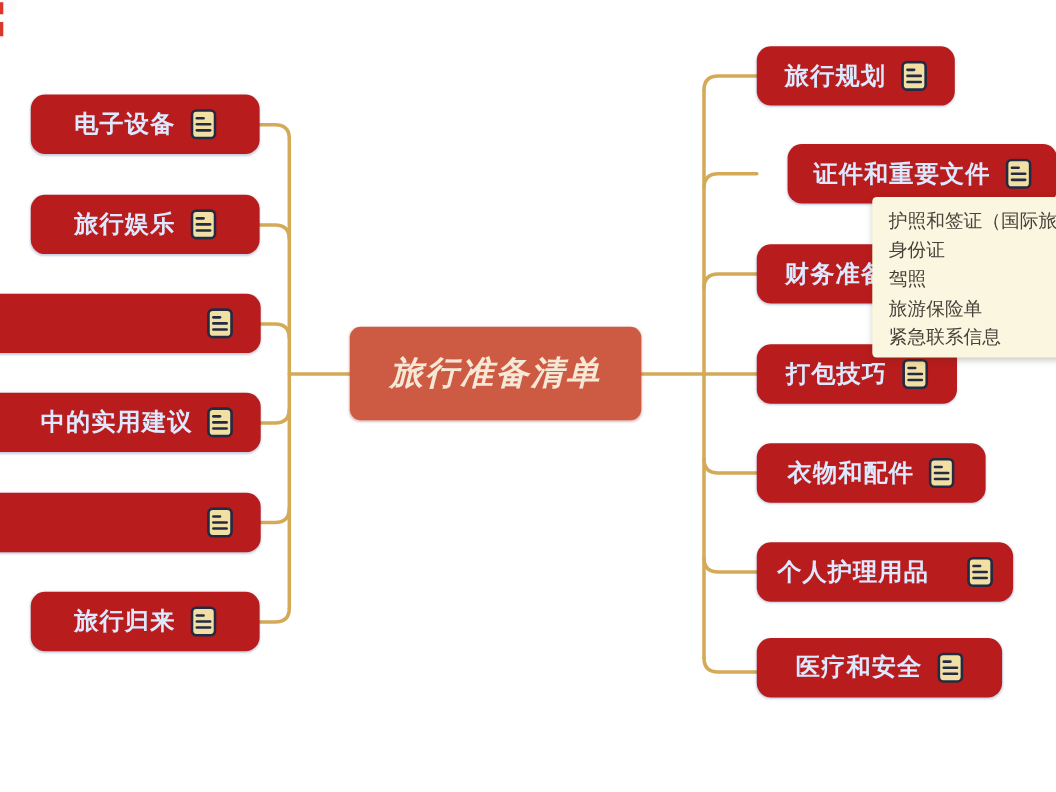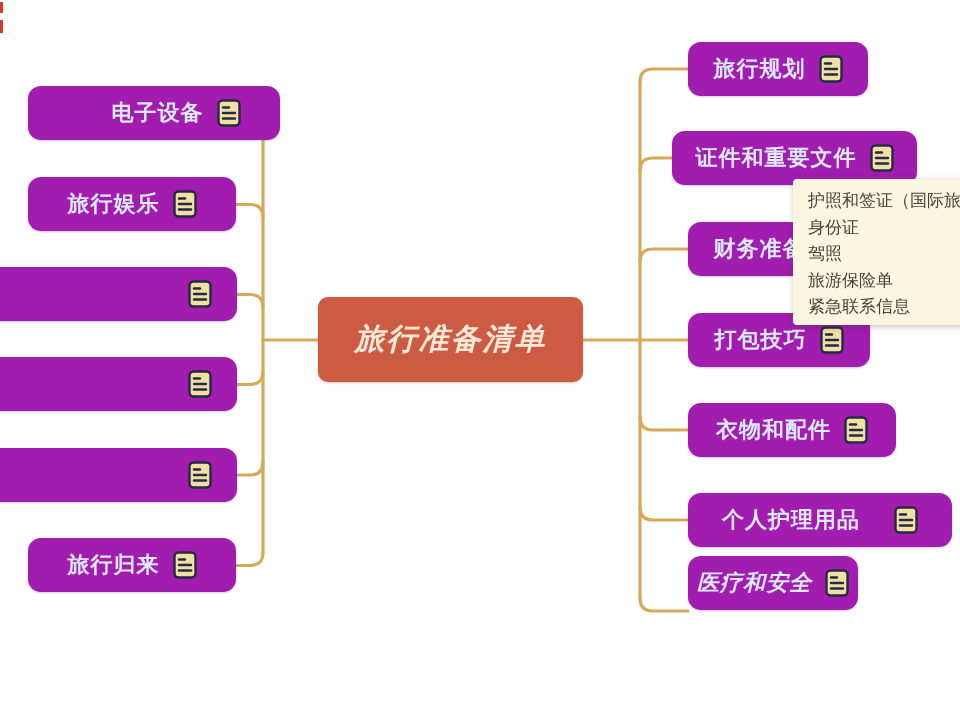--- a/index.html
+++ b/index.html
@@ -5,21 +5,21 @@
   html,body{margin:0;padding:0;}
   body{
     width:960px;height:720px;overflow:hidden;position:relative;
     background:#ffffff;
     font-family:"Liberation Sans","DejaVu Sans",sans-serif;
   }
   #stage{position:absolute;inset:0;width:960px;height:720px;}
   #edges{position:absolute;left:0;top:0;z-index:1;}
   .node{
     position:absolute;z-index:2;height:54px;
-    background:#a21caf;border-radius:13px;
+    background:#b91c1c;border-radius:13px;
     display:flex;align-items:center;justify-content:center;gap:13px;
     box-shadow:0 1px 2px rgba(30,60,130,0.25);
   }
   .node .nlabel{
     color:#dce9ff;font-size:22px;font-weight:bold;letter-spacing:1px;white-space:nowrap;
   }
   .node.cut{justify-content:flex-end;padding-right:25px;}
   .note-icon{display:flex;align-items:center;}
   .root-node{
     position:absolute;z-index:2;left:318px;top:297px;width:265px;height:85px;
@@ -70,21 +70,21 @@
       <path d="M688,611 H653 Q640,611 640,598"></path>
       <path d="M640,82 V598"></path>
       <path d="M583,340 H640"></path>
     </g>
   </svg>
 
   <div class="root-node">
     <span class="rlabel">旅行准备清单</span>
   </div>
 
-  <div class="node" style="left:28px;top:86px;width:208px;padding-left:44px;">
+  <div class="node" style="left:28px;top:86px;width:208px;">
     <span class="nlabel">电子设备</span>
     <span class="note-icon">
       <svg width="24" height="28" viewBox="0 0 24 28">
           <rect x="1.5" y="1.5" width="21" height="25" rx="4" fill="#f2dfa4" stroke="#232b42" stroke-width="2.4"></rect>
           <g stroke="#232b42" stroke-width="2.4" stroke-linecap="round">
             <line x1="6" y1="8.5" x2="12" y2="8.5"></line>
             <line x1="6" y1="14" x2="18" y2="14"></line>
             <line x1="6" y1="19.5" x2="18" y2="19.5"></line>
           </g>
         </svg>
@@ -112,20 +112,21 @@
           <g stroke="#232b42" stroke-width="2.4" stroke-linecap="round">
             <line x1="6" y1="8.5" x2="12" y2="8.5"></line>
             <line x1="6" y1="14" x2="18" y2="14"></line>
             <line x1="6" y1="19.5" x2="18" y2="19.5"></line>
           </g>
         </svg>
     </span>
   </div>
 
   <div class="node cut" style="left:-40px;top:357px;width:252px;">
+    <span class="nlabel">中的实用建议</span>
     <span class="note-icon">
       <svg width="24" height="28" viewBox="0 0 24 28">
           <rect x="1.5" y="1.5" width="21" height="25" rx="4" fill="#f2dfa4" stroke="#232b42" stroke-width="2.4"></rect>
           <g stroke="#232b42" stroke-width="2.4" stroke-linecap="round">
             <line x1="6" y1="8.5" x2="12" y2="8.5"></line>
             <line x1="6" y1="14" x2="18" y2="14"></line>
             <line x1="6" y1="19.5" x2="18" y2="19.5"></line>
           </g>
         </svg>
     </span>
@@ -165,21 +166,21 @@
           <rect x="1.5" y="1.5" width="21" height="25" rx="4" fill="#f2dfa4" stroke="#232b42" stroke-width="2.4"></rect>
           <g stroke="#232b42" stroke-width="2.4" stroke-linecap="round">
             <line x1="6" y1="8.5" x2="12" y2="8.5"></line>
             <line x1="6" y1="14" x2="18" y2="14"></line>
             <line x1="6" y1="19.5" x2="18" y2="19.5"></line>
           </g>
         </svg>
     </span>
   </div>
 
-  <div class="node" style="left:672px;top:131px;width:245px;">
+  <div class="node" style="left:716px;top:131px;width:245px;">
     <span class="nlabel">证件和重要文件</span>
     <span class="note-icon">
       <svg width="24" height="28" viewBox="0 0 24 28">
           <rect x="1.5" y="1.5" width="21" height="25" rx="4" fill="#f2dfa4" stroke="#232b42" stroke-width="2.4"></rect>
           <g stroke="#232b42" stroke-width="2.4" stroke-linecap="round">
             <line x1="6" y1="8.5" x2="12" y2="8.5"></line>
             <line x1="6" y1="14" x2="18" y2="14"></line>
             <line x1="6" y1="19.5" x2="18" y2="19.5"></line>
           </g>
         </svg>
@@ -221,35 +222,35 @@
           <rect x="1.5" y="1.5" width="21" height="25" rx="4" fill="#f2dfa4" stroke="#232b42" stroke-width="2.4"></rect>
           <g stroke="#232b42" stroke-width="2.4" stroke-linecap="round">
             <line x1="6" y1="8.5" x2="12" y2="8.5"></line>
             <line x1="6" y1="14" x2="18" y2="14"></line>
             <line x1="6" y1="19.5" x2="18" y2="19.5"></line>
           </g>
         </svg>
     </span>
   </div>
 
-  <div class="node" style="left:688px;top:493px;width:264px;gap:34px;">
+  <div class="node" style="left:688px;top:493px;width:233px;gap:34px;">
     <span class="nlabel">个人护理用品</span>
     <span class="note-icon">
       <svg width="24" height="28" viewBox="0 0 24 28">
           <rect x="1.5" y="1.5" width="21" height="25" rx="4" fill="#f2dfa4" stroke="#232b42" stroke-width="2.4"></rect>
           <g stroke="#232b42" stroke-width="2.4" stroke-linecap="round">
             <line x1="6" y1="8.5" x2="12" y2="8.5"></line>
             <line x1="6" y1="14" x2="18" y2="14"></line>
             <line x1="6" y1="19.5" x2="18" y2="19.5"></line>
           </g>
         </svg>
     </span>
   </div>
 
-  <div class="node" style="left:688px;top:556px;width:170px;font-style:italic;">
+  <div class="node" style="left:688px;top:580px;width:223px;">
     <span class="nlabel">医疗和安全</span>
     <span class="note-icon">
       <svg width="24" height="28" viewBox="0 0 24 28">
           <rect x="1.5" y="1.5" width="21" height="25" rx="4" fill="#f2dfa4" stroke="#232b42" stroke-width="2.4"></rect>
           <g stroke="#232b42" stroke-width="2.4" stroke-linecap="round">
             <line x1="6" y1="8.5" x2="12" y2="8.5"></line>
             <line x1="6" y1="14" x2="18" y2="14"></line>
             <line x1="6" y1="19.5" x2="18" y2="19.5"></line>
           </g>
         </svg>

